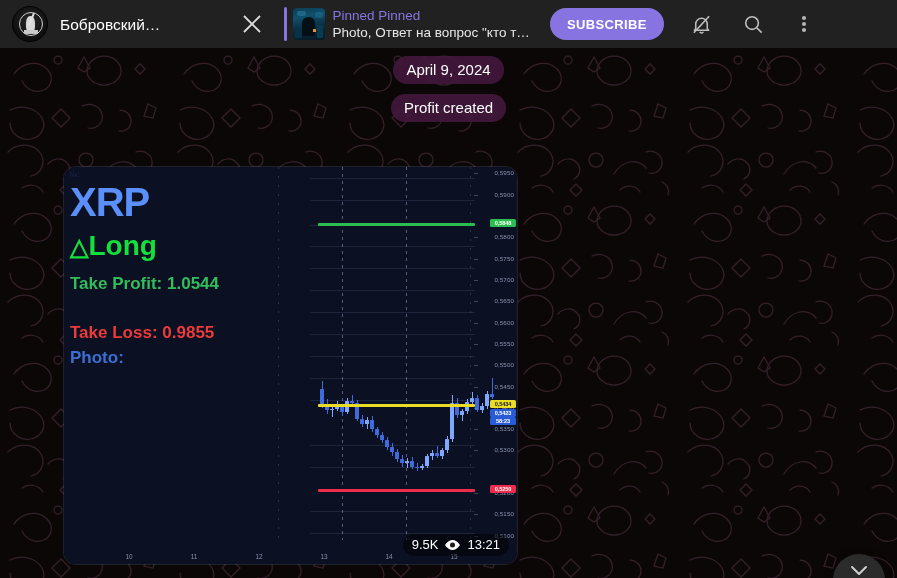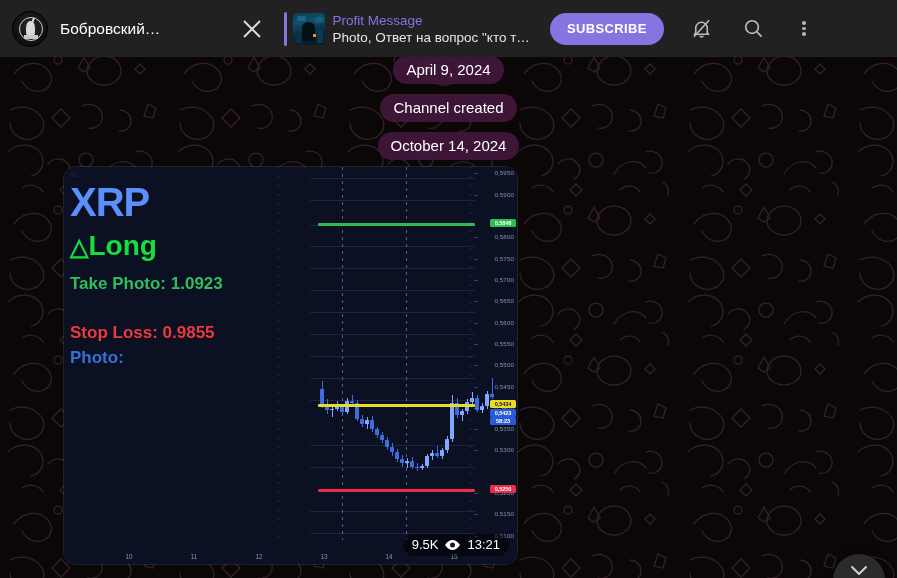--- a/index.html
+++ b/index.html
@@ -3,21 +3,21 @@
 <meta charset="utf-8">
 <style>
   * { box-sizing: border-box; margin:0; padding:0; }
   html,body{ width:897px; height:578px; overflow:hidden; background:#0d0a0a; }
   body{ font-family:"Liberation Sans", sans-serif; -webkit-font-smoothing:antialiased; }
 
   .app{ position:relative; width:897px; height:578px; overflow:hidden; background:#000; }
 
   
   .header{
-    position:absolute; top:0; left:0; width:897px; height:57px;
+    position:absolute; top:0; left:0; width:897px; height:48px;
     background:#212121; display:flex; align-items:center; z-index:40;
   }
   .avatar{
     width:36px; height:36px; border-radius:50%; margin-left:12px; flex:0 0 auto;
     background:radial-gradient(circle at 50% 42%, #2a2a2a 0%, #111 62%, #070707 100%);
     position:relative; overflow:hidden; border:1px solid #000;
   }
   .avatar .ring{
     position:absolute; left:6px; top:5px; width:24px; height:24px; border-radius:50%;
     border:1.6px solid #cfcfcf;
@@ -210,21 +210,21 @@
       <div class="thumb">
         <i class="t1"></i>
           <i class="t6"></i>
           <i class="t7"></i>
           <i class="t3"></i>
           <i class="t4"></i>
           <i class="t2"></i>
           <i class="t5"></i>
       </div>
       <div class="ptxt">
-        <div class="ptitle">Profit Message</div>
+        <div class="ptitle">Pinned Pinned</div>
         <div class="psub">Photo, Ответ на вопрос "кто т…</div>
       </div>
     </div>
 
     <button class="subscribe">SUBSCRIBE</button>
 
     <div class="hicon mute">
       <svg width="23" height="23" viewBox="0 0 24 24">
         <path d="M6 16.5v-5a6 6 0 0 1 12 0v5l1.4 1.6H4.6L6 16.5z" fill="none" stroke="#bdbdbd" stroke-width="1.6" stroke-linejoin="round"></path>
         <path d="M10.2 19.5a1.9 1.9 0 0 0 3.6 0" fill="none" stroke="#bdbdbd" stroke-width="1.6"></path>
@@ -275,22 +275,21 @@
             <path d="M152 134c5 2 8 8 6 13"></path>
           </g>
         </pattern>
       </defs>
       <rect width="897" height="530" fill="#0b0707"></rect>
       <rect width="897" height="530" fill="url(#dood)" opacity="0.85"></rect>
     </svg>
 
     <div class="date-col">
       <div class="date-badge">April 9, 2024</div>
-      <div class="date-badge">Channel created</div>
-      <div class="date-badge">October 14, 2024</div>
+      <div class="date-badge">Profit created</div>
     </div>
 
     <div class="msg">
       <div class="chartimg">
 
         <div class="plotzone">
 
           <div class="hgrid short" style="top:11px;"></div>
           <div class="hgrid short" style="top:33px;"></div>
           <div class="hgrid short" style="top:58px;"></div>
@@ -506,22 +505,22 @@
             <div class="xlabel" style="left: 130px;">11</div>
             <div class="xlabel" style="left: 195px;">12</div>
             <div class="xlabel" style="left: 260px;">13</div>
             <div class="xlabel" style="left: 325px;">14</div>
             <div class="xlabel" style="left: 390px;">15</div>
           </div>
 
         <div class="ov ov-no">№:</div>
         <div class="ov ov-dir"><span class="tri">△</span><span>Long</span></div>
         <div class="ov ov-sym">XRP</div>
-        <div class="ov ov-tp"><span>Take Photo:</span> <span>1.0923</span></div>
-        <div class="ov ov-sl"><span>Stop Loss:</span> <span>0.9855</span></div>
+        <div class="ov ov-tp"><span>Take Profit:</span> <span>1.0544</span></div>
+        <div class="ov ov-sl"><span>Take Loss:</span> <span>0.9855</span></div>
         <div class="ov ov-note">Photo:</div>
       </div>
 
       <div class="msg-footer">
         <span>9.5K</span>
         <svg class="eye" width="17" height="12" viewBox="0 0 17 12">
           <path d="M1 6c2.4-3.4 4.7-5 7.5-5S13.6 2.6 16 6c-2.4 3.4-4.7 5-7.5 5S3.4 9.4 1 6z" fill="#fff"></path>
           <circle cx="8.5" cy="6" r="2.5" fill="#1b1b1b"></circle>
         </svg>
         <span>13:21</span>

